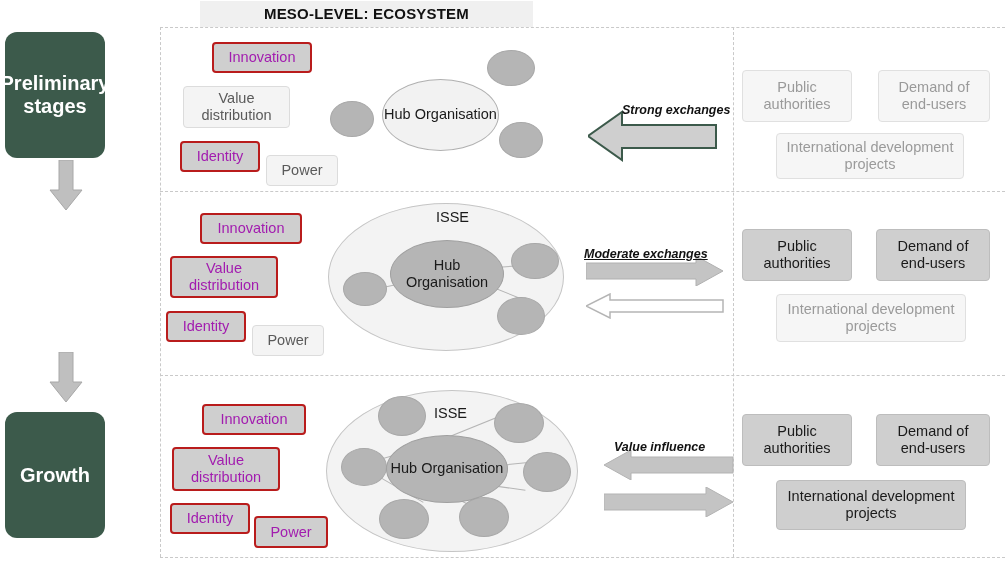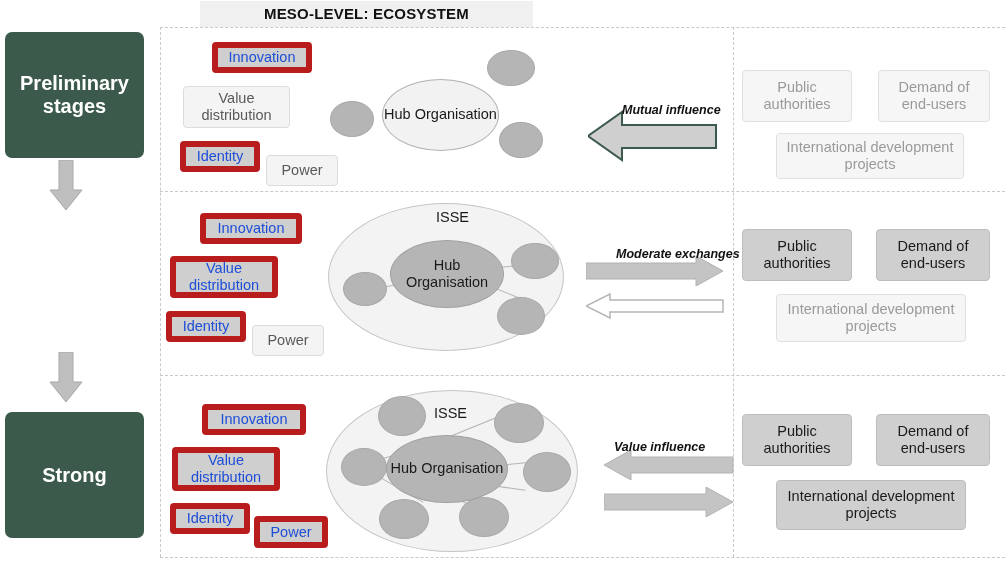--- a/index.html
+++ b/index.html
@@ -31,23 +31,23 @@
     line-height: 26px;
     height: 26px;
   }
   #meso-header { left: 200px; top: 1px; width: 333px; }
   #macro-header { left: 740px; top: 1px; width: 265px; }
 
   
   .stage-box {
     position: absolute;
     left: 5px;
-    width: 139px;
+    width: 100px;
     background: #3c5a4b;
-    border-radius: 7px;
+    border-radius: 12px;
     color: #ffffff;
     font-weight: bold;
     font-size: 20px;
     display: flex;
     align-items: center;
     justify-content: center;
     text-align: center;
     box-sizing: border-box;
     padding: 4px;
   }
@@ -95,22 +95,22 @@
     font-size: 14.5px;
     display: flex;
     align-items: center;
     justify-content: center;
     text-align: center;
     line-height: 1.15;
     padding: 2px 6px;
   }
   .tag.dark {
     background: #cfcfcf;
-    border: 6px solid #b91c1c;
-    color: #1d4ed8;
+    border: 2px solid #b91c1c;
+    color: #a21caf;
   }
   .tag.light {
     background: #f4f4f4;
     border: 1px solid #dcdcdc;
     color: #5a5a5a;
   }
   .tag.macro {
     background: #cfcfcf;
     border: 1px solid #bdbdbd;
     color: #1a1a1a;
@@ -191,21 +191,21 @@
   <div class="col-header" id="meso-header">MESO-LEVEL: ECOSYSTEM</div>
 
   <div class="h-sep" id="sep-top"></div>
   <div class="h-sep" id="sep-1"></div>
   <div class="h-sep" id="sep-2"></div>
   <div class="h-sep" id="sep-bottom"></div>
   <div class="v-sep" id="v-sep-1"></div>
   <div class="v-sep" id="v-sep-2"></div>
 
   <div class="stage-box" id="stage-0">Preliminary stages</div>
-  <div class="stage-box" id="stage-2">Strong</div>
+  <div class="stage-box" id="stage-2">Growth</div>
 
   <svg class="down-arrow" id="down-arrow-0" viewBox="0 0 36 52">
     <polygon points="11,0 25,0 25,30 34,30 18,50 2,30 11,30" fill="#bfbfbf" stroke="#a8a8a8" stroke-width="1"></polygon>
   </svg>
   <svg class="down-arrow" id="down-arrow-1" viewBox="0 0 36 52">
     <polygon points="11,0 25,0 25,30 34,30 18,50 2,30 11,30" fill="#bfbfbf" stroke="#a8a8a8" stroke-width="1"></polygon>
   </svg>
 
   <div>
 
@@ -218,21 +218,21 @@
     <div class="ellipse node" style="left:487px; top:50px; width:48px; height:36px;"></div>
     <div class="ellipse node" style="left:499px; top:122px; width:44px; height:36px;"></div>
 
     <div class="ellipse hub" style="left:382px; top:79px; width:117px; height:72px;">
       <span>Hub Organisation</span>
     </div>
 
     <svg class="arrow-svg" style="left:588px; top:110px; width:130px; height:52px;" viewBox="0 0 130 52">
       <polygon points="0,26 34,2 34,15 128,15 128,38 34,38 34,50" fill="#cfcfcf" stroke="#3c5a4b" stroke-width="2"></polygon>
     </svg>
-    <div class="arrow-label" style="left:622px; top:103px;">Mutual influence</div>
+    <div class="arrow-label" style="left:622px; top:103px;">Strong exchanges</div>
 
     <div class="tag macro-light" style="left:742px; top:70px; width:110px; height:52px;">Public authorities</div>
     <div class="tag macro-light" style="left:878px; top:70px; width:112px; height:52px;">Demand of end-users</div>
     <div class="tag macro-light" style="left:776px; top:133px; width:188px; height:46px;">International development projects</div>
   </div>
 
   <div>
 
     <div class="tag dark" style="left:200px; top:213px; width:102px; height:31px;">Innovation</div>
     <div class="tag dark" style="left:170px; top:256px; width:108px; height:42px;">Value distribution</div>
@@ -253,21 +253,21 @@
     <div class="ellipse hub-grey" style="left:390px; top:240px; width:114px; height:68px;">
       <span>Hub Organisation</span>
     </div>
 
     <svg class="arrow-svg" style="left:586px; top:256px; width:138px; height:30px;" viewBox="0 0 138 30">
       <polygon points="0,7 110,7 110,0 137,15 110,30 110,23 0,23" fill="#c4c4c4" stroke="#b0b0b0" stroke-width="1"></polygon>
     </svg>
     <svg class="arrow-svg" style="left:586px; top:293px; width:138px; height:26px;" viewBox="0 0 138 26">
       <polygon points="0,13 24,1 24,7 137,7 137,19 24,19 24,25" fill="#ffffff" stroke="#b5b5b5" stroke-width="1.5"></polygon>
     </svg>
-    <div class="arrow-label" style="left:616px; top:247px;">Moderate exchanges</div>
+    <div class="arrow-label" style="left:584px; top:247px;text-decoration:underline;">Moderate exchanges</div>
 
     <div class="tag macro" style="left:742px; top:229px; width:110px; height:52px;">Public authorities</div>
     <div class="tag macro" style="left:876px; top:229px; width:114px; height:52px;">Demand of end-users</div>
     <div class="tag macro-light" style="left:776px; top:294px; width:190px; height:48px;">International development projects</div>
   </div>
 
   <div>
 
     <div class="tag dark" style="left:202px; top:404px; width:104px; height:31px;">Innovation</div>
     <div class="tag dark" style="left:172px; top:447px; width:108px; height:44px;">Value distribution</div>

